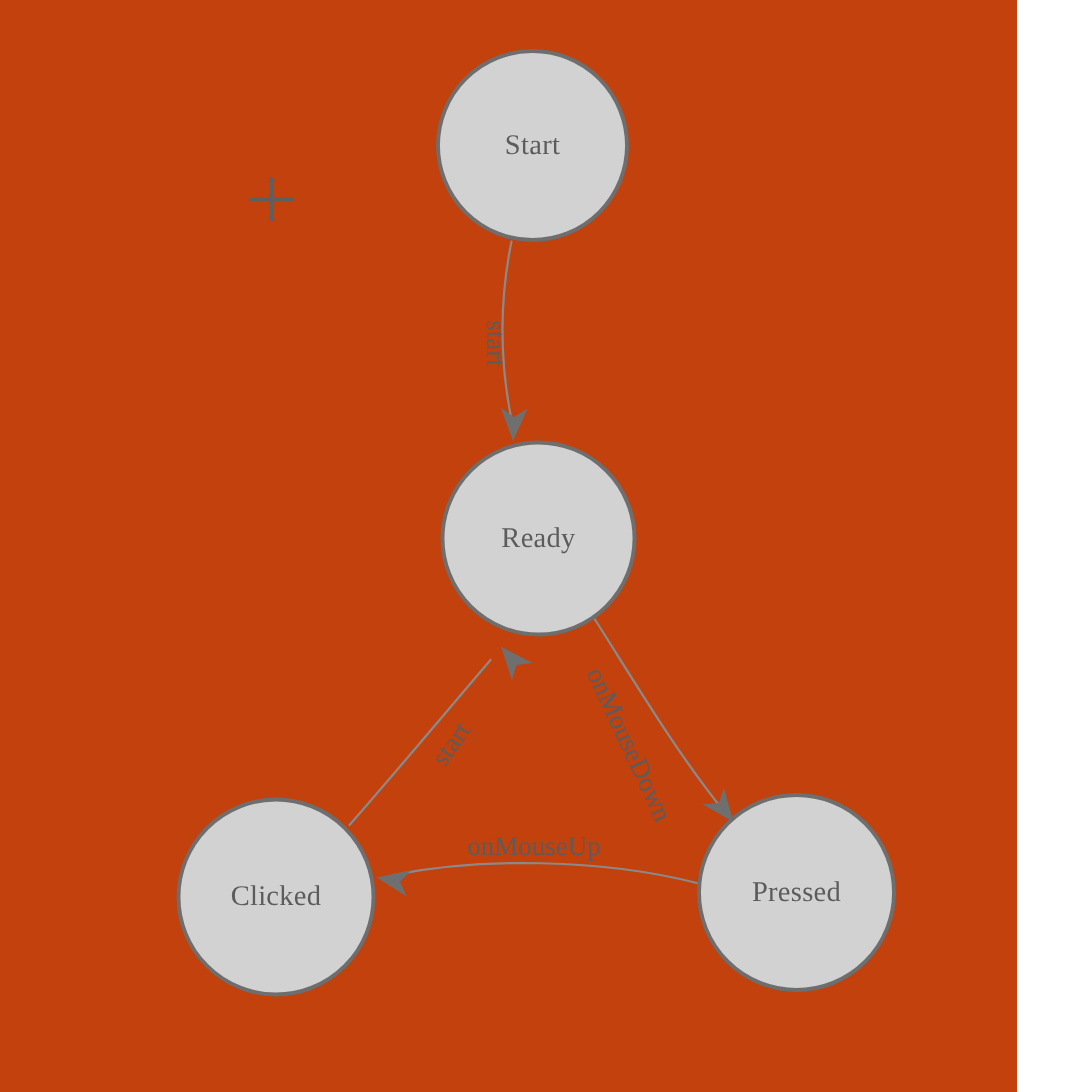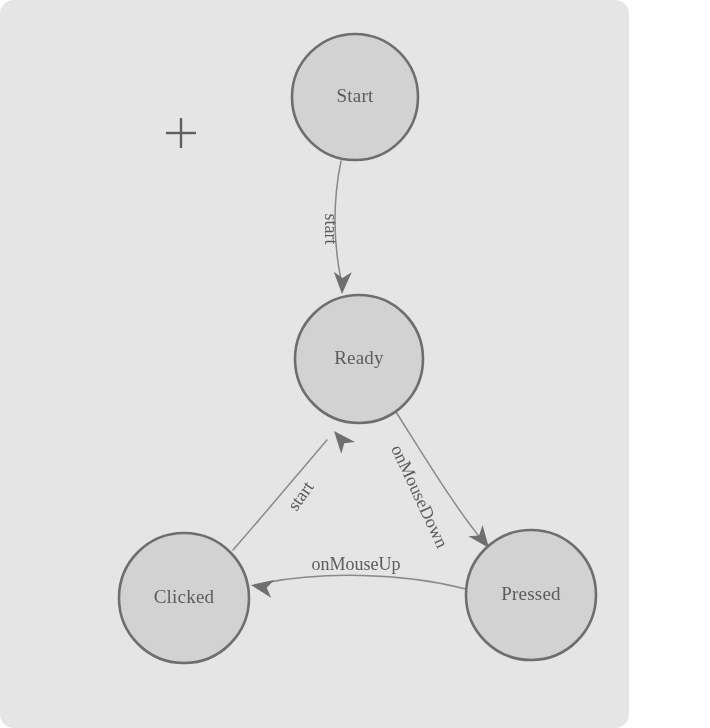--- a/index.html
+++ b/index.html
@@ -9,24 +9,23 @@
     background: #ffffff;
   }
   body {
     width: 710px;
     height: 728px;
     overflow: hidden;
     font-family: "Liberation Serif", "DejaVu Serif", serif;
   }
   #canvas-root {
     position: relative;
-    width: 629px;
+    width: 678px;
     height: 728px;
-    background: #e5e5e5;
-    border-radius: 14px;
+    background: #c2410c;
   }
   #diagram-svg {
     position: absolute;
     top: 0;
     left: 0;
     width: 710px;
     height: 728px;
     display: block;
   }
   .node-circle {

